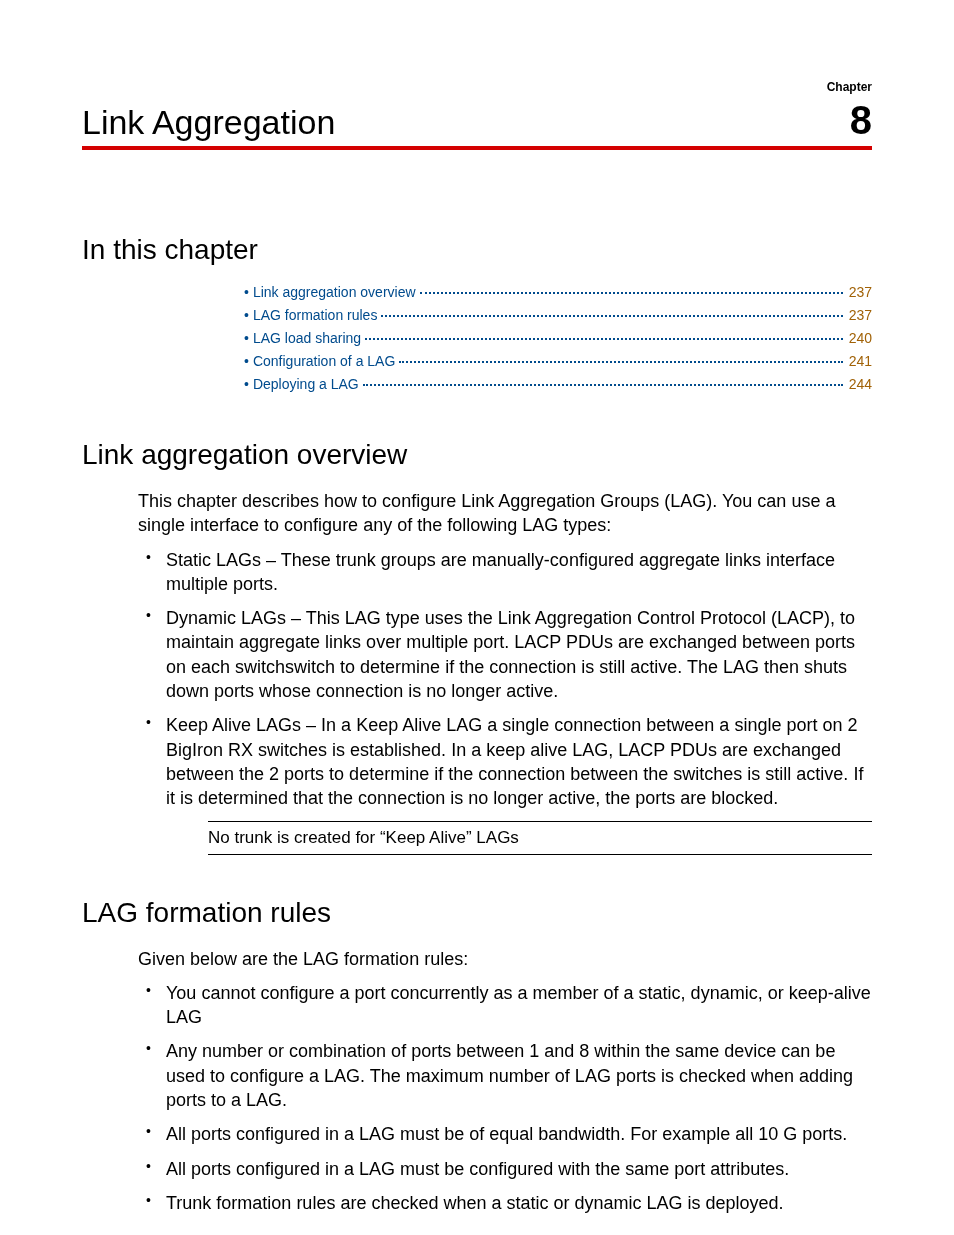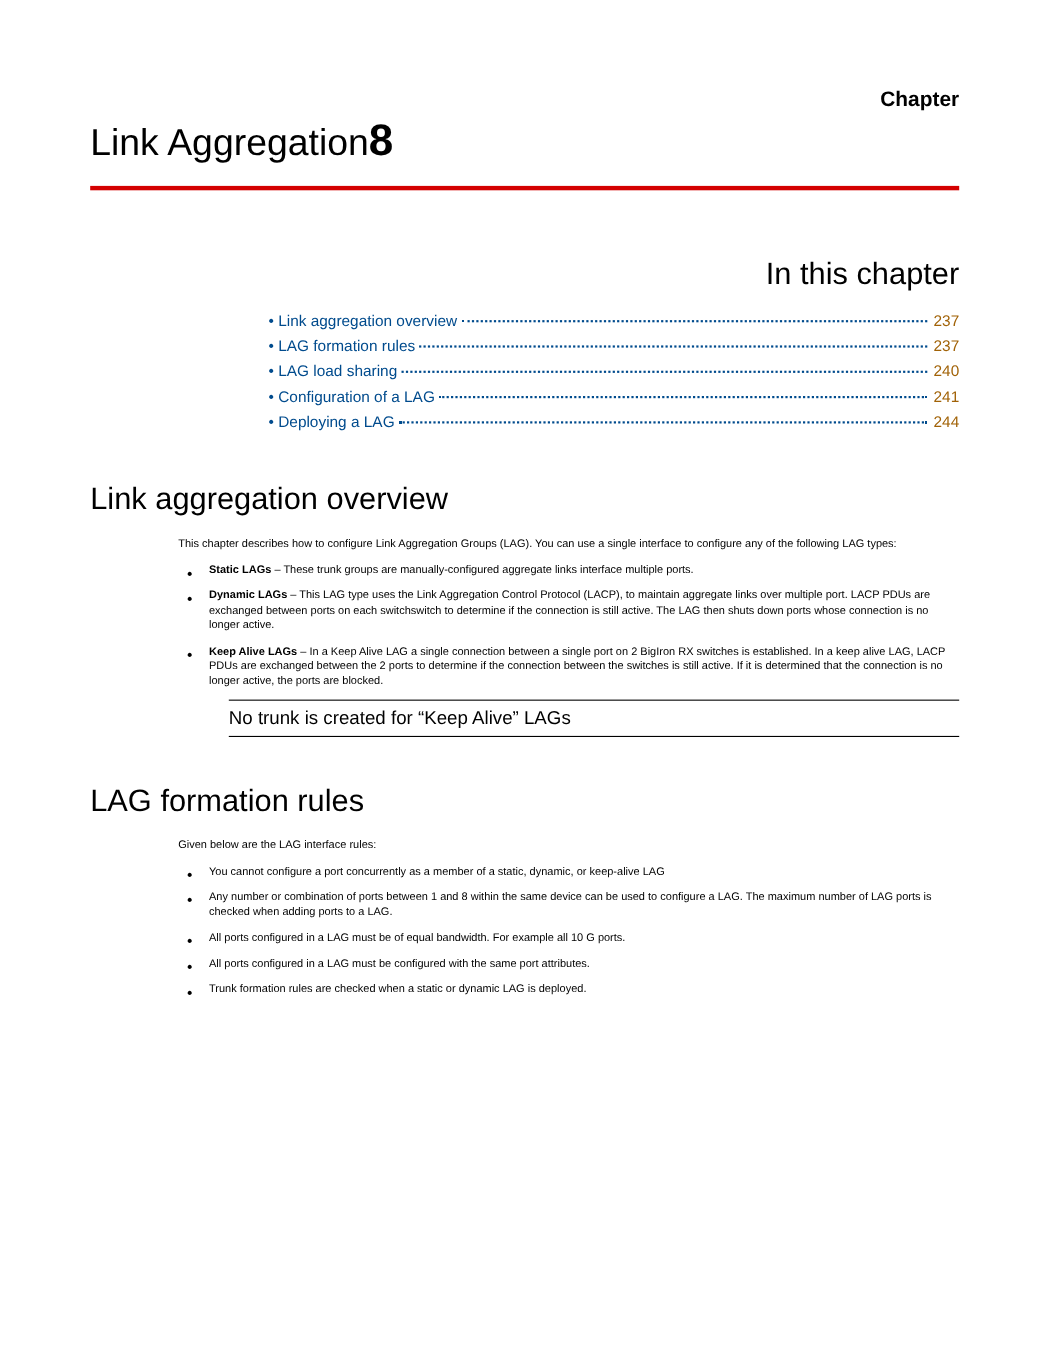--- a/index.html
+++ b/index.html
@@ -8,30 +8,30 @@
     color:#000;
     width:954px;
     height:1235px;
     position:relative;
     box-sizing:border-box;
     padding:80px 82px 0 82px;
   }
   .chapter-label{
     text-align:right;
     font-weight:700;
-    font-size:19px;
+    font-size:12px;
     margin-bottom:6px;
     font-family:Arial,Helvetica,sans-serif;
   }
   .title-row{
     display:flex;
-    justify-content:flex-start;
+    justify-content:space-between;
     align-items:baseline;
     border-bottom:4px solid #d40000;
-    padding-bottom:19px;
+    padding-bottom:4px;
   }
   .chapter-title{
     font-family:"Arial Narrow",Arial,sans-serif;
     font-stretch:condensed;
     font-weight:400;
     font-size:34px;
     margin:0;
     letter-spacing:0px;
   }
   .chapter-number{
@@ -42,21 +42,21 @@
     line-height:1;
   }
   h2.section{
     font-family:"Arial Narrow",Arial,sans-serif;
     font-stretch:condensed;
     font-weight:400;
     font-size:28px;
     margin:0 0 18px 0;
     letter-spacing:0px;
   }
-  h2.in-this-chapter{ margin-top:60px;text-align:right; }
+  h2.in-this-chapter{ margin-top:84px; }
   h2.overview{ margin-top:46px; }
   h2.rules{ margin-top:42px; }
   .toc{
     margin-left:162px;
   }
   .toc-item{
     display:flex;
     align-items:baseline;
     font-size:14px;
     color:#004b8d;
@@ -75,22 +75,22 @@
     border-bottom:2px dotted #004b8d;
     margin:0 6px 4px 4px;
     position:relative;
     top:-3px;
   }
   .toc-page{
     color:#a16207;
     white-space:nowrap;
   }
   .body-block{
-    margin-left:80px;
-    font-size:10px;
+    margin-left:56px;
+    font-size:18px;
     line-height:1.35;
   }
   .body-block p{margin:0 0 10px 0;}
   ul.bullets{
     list-style:none;
     padding:0;
     margin:0;
   }
   ul.bullets > li{
     position:relative;
@@ -98,21 +98,21 @@
     margin-bottom:10px;
   }
   ul.bullets > li::before{
     content:"•";
     position:absolute;
     left:8px;
     top:0;
     font-size:14px;
     color:#000;
   }
-  .bold-run{font-weight:700;text-align:right;}
+  .bold-run{font-weight:400;text-align:right;}
   .note-block{
     border-top:1px solid #000;
     border-bottom:1px solid #000;
     margin-top:4px;
     padding:6px 0 6px 0;
     margin-left:126px;
   }
   .note-label{
     font-family:"Arial Narrow",Arial,sans-serif;
     font-stretch:condensed;
@@ -179,21 +179,21 @@
   </ul>
 </div>
 
 <div class="note-block">
   <div class="note-text">No trunk is created for “Keep Alive” LAGs</div>
 </div>
 
 <h2 class="section rules">LAG formation rules</h2>
 
 <div class="body-block">
-  <p>Given below are the LAG interface rules:</p>
+  <p>Given below are the LAG formation rules:</p>
   <ul class="bullets">
     <li><span>You cannot configure a port concurrently as a member of a static, dynamic, or keep-alive LAG</span></li>
     <li><span>Any number or combination of ports between 1 and 8 within the same device can be used to configure a LAG. The maximum number of LAG ports is checked when adding ports to a LAG.</span></li>
     <li><span>All ports configured in a LAG must be of equal bandwidth. For example all 10 G ports.</span></li>
     <li><span>All ports configured in a LAG must be configured with the same port attributes.</span></li>
     <li><span>Trunk formation rules are checked when a static or dynamic LAG is deployed.</span></li>
   </ul>
 </div>
 
 </body></html>

